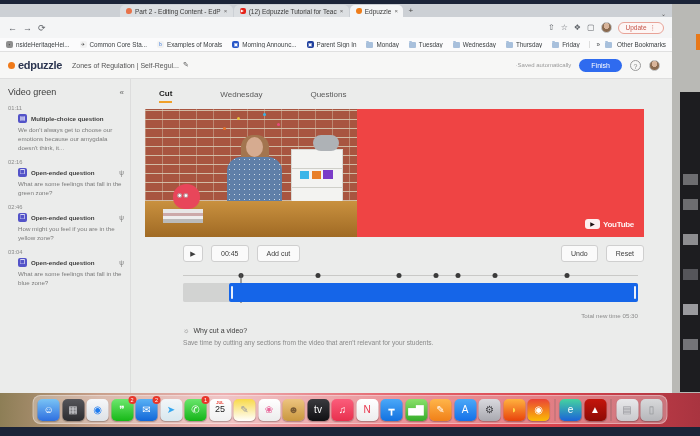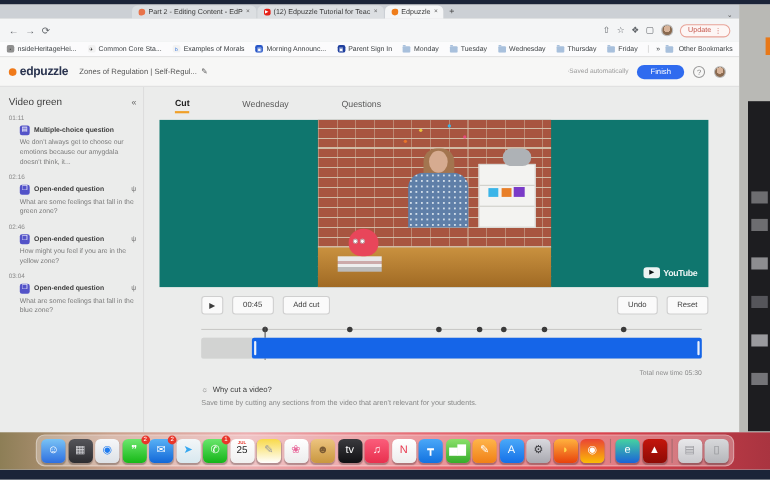--- a/index.html
+++ b/index.html
@@ -65,21 +65,21 @@
   .ev-type { font-size:6.2px; font-weight:bold; color:#3c3c3c; white-space:nowrap; }
   .ev-mic { font-size:6.5px; color:#777; margin-left:auto; }
   .ev-text { font-size:6.2px; color:#7a7a7a; line-height:1.45; margin-top:3px; }
 
   .main { flex:1; padding:0 0 0 14px; position:relative; }
   .mtabs { display:flex; gap:48px; padding:10px 0 6px 14px;align-items:center; }
   .mtab { font-size:8px; color:#5a5a5a; padding-bottom:3px; }
   .mtab.active { color:#222; font-weight:bold; border-bottom:2px solid #f0a028; }
 
   
-  .player { height:152px; margin-right:28px; background:#0f766e; position:relative; display:flex; justify-content:center; }
+  .player { height:128px; margin-right:28px; background:#ef4444; position:relative; display:flex; }
   .video { width:212px; height:100%; position:relative; overflow:hidden;
     background:#a85540;
     background-image:
       repeating-linear-gradient(0deg, rgba(214,198,176,0.9) 0 1px, transparent 1px 9px),
       repeating-linear-gradient(90deg, rgba(214,198,176,0.45) 0 1px, transparent 1px 17px);
   }
   .desk { position:absolute; bottom:0; left:0; right:0; height:36px; background:linear-gradient(180deg,#c9913f,#a06a24); }
   .hair { position:absolute; left:96px; top:26px; width:28px; height:58px; border-radius:12px; background:#a3754f; }
   .head { position:absolute; left:101px; top:28px; width:17px; height:20px; border-radius:50%; background:#d6ab90; }
   .torso { position:absolute; left:82px; top:48px; width:55px; height:50px; border-radius:14px 14px 0 0; background:#5f7fa8;

